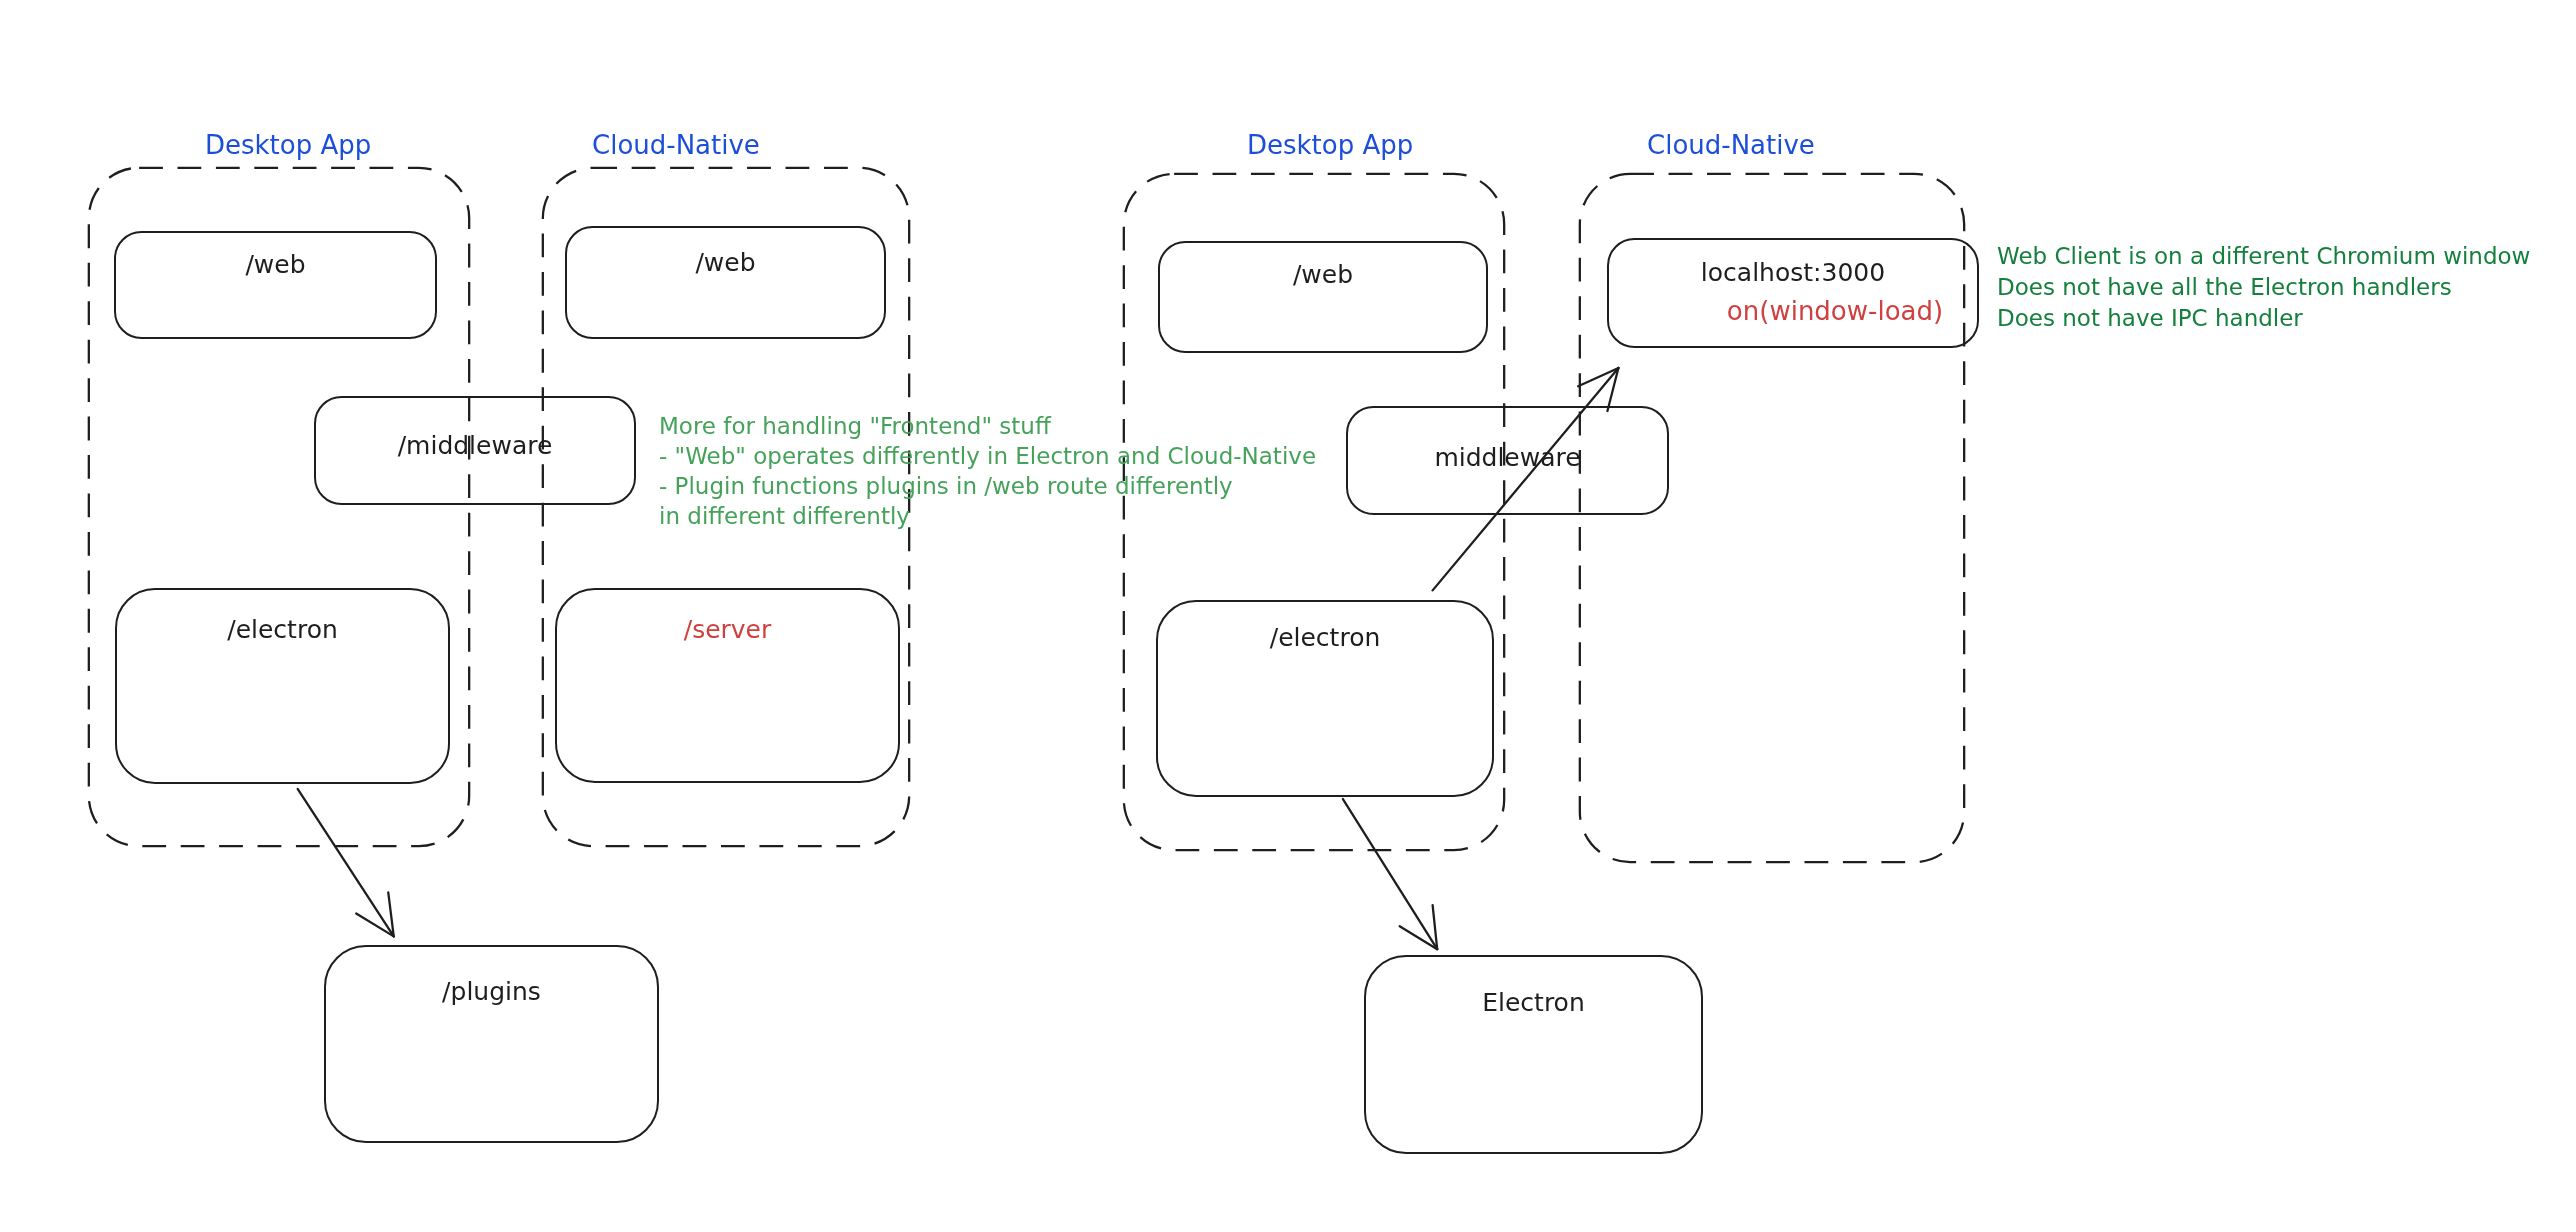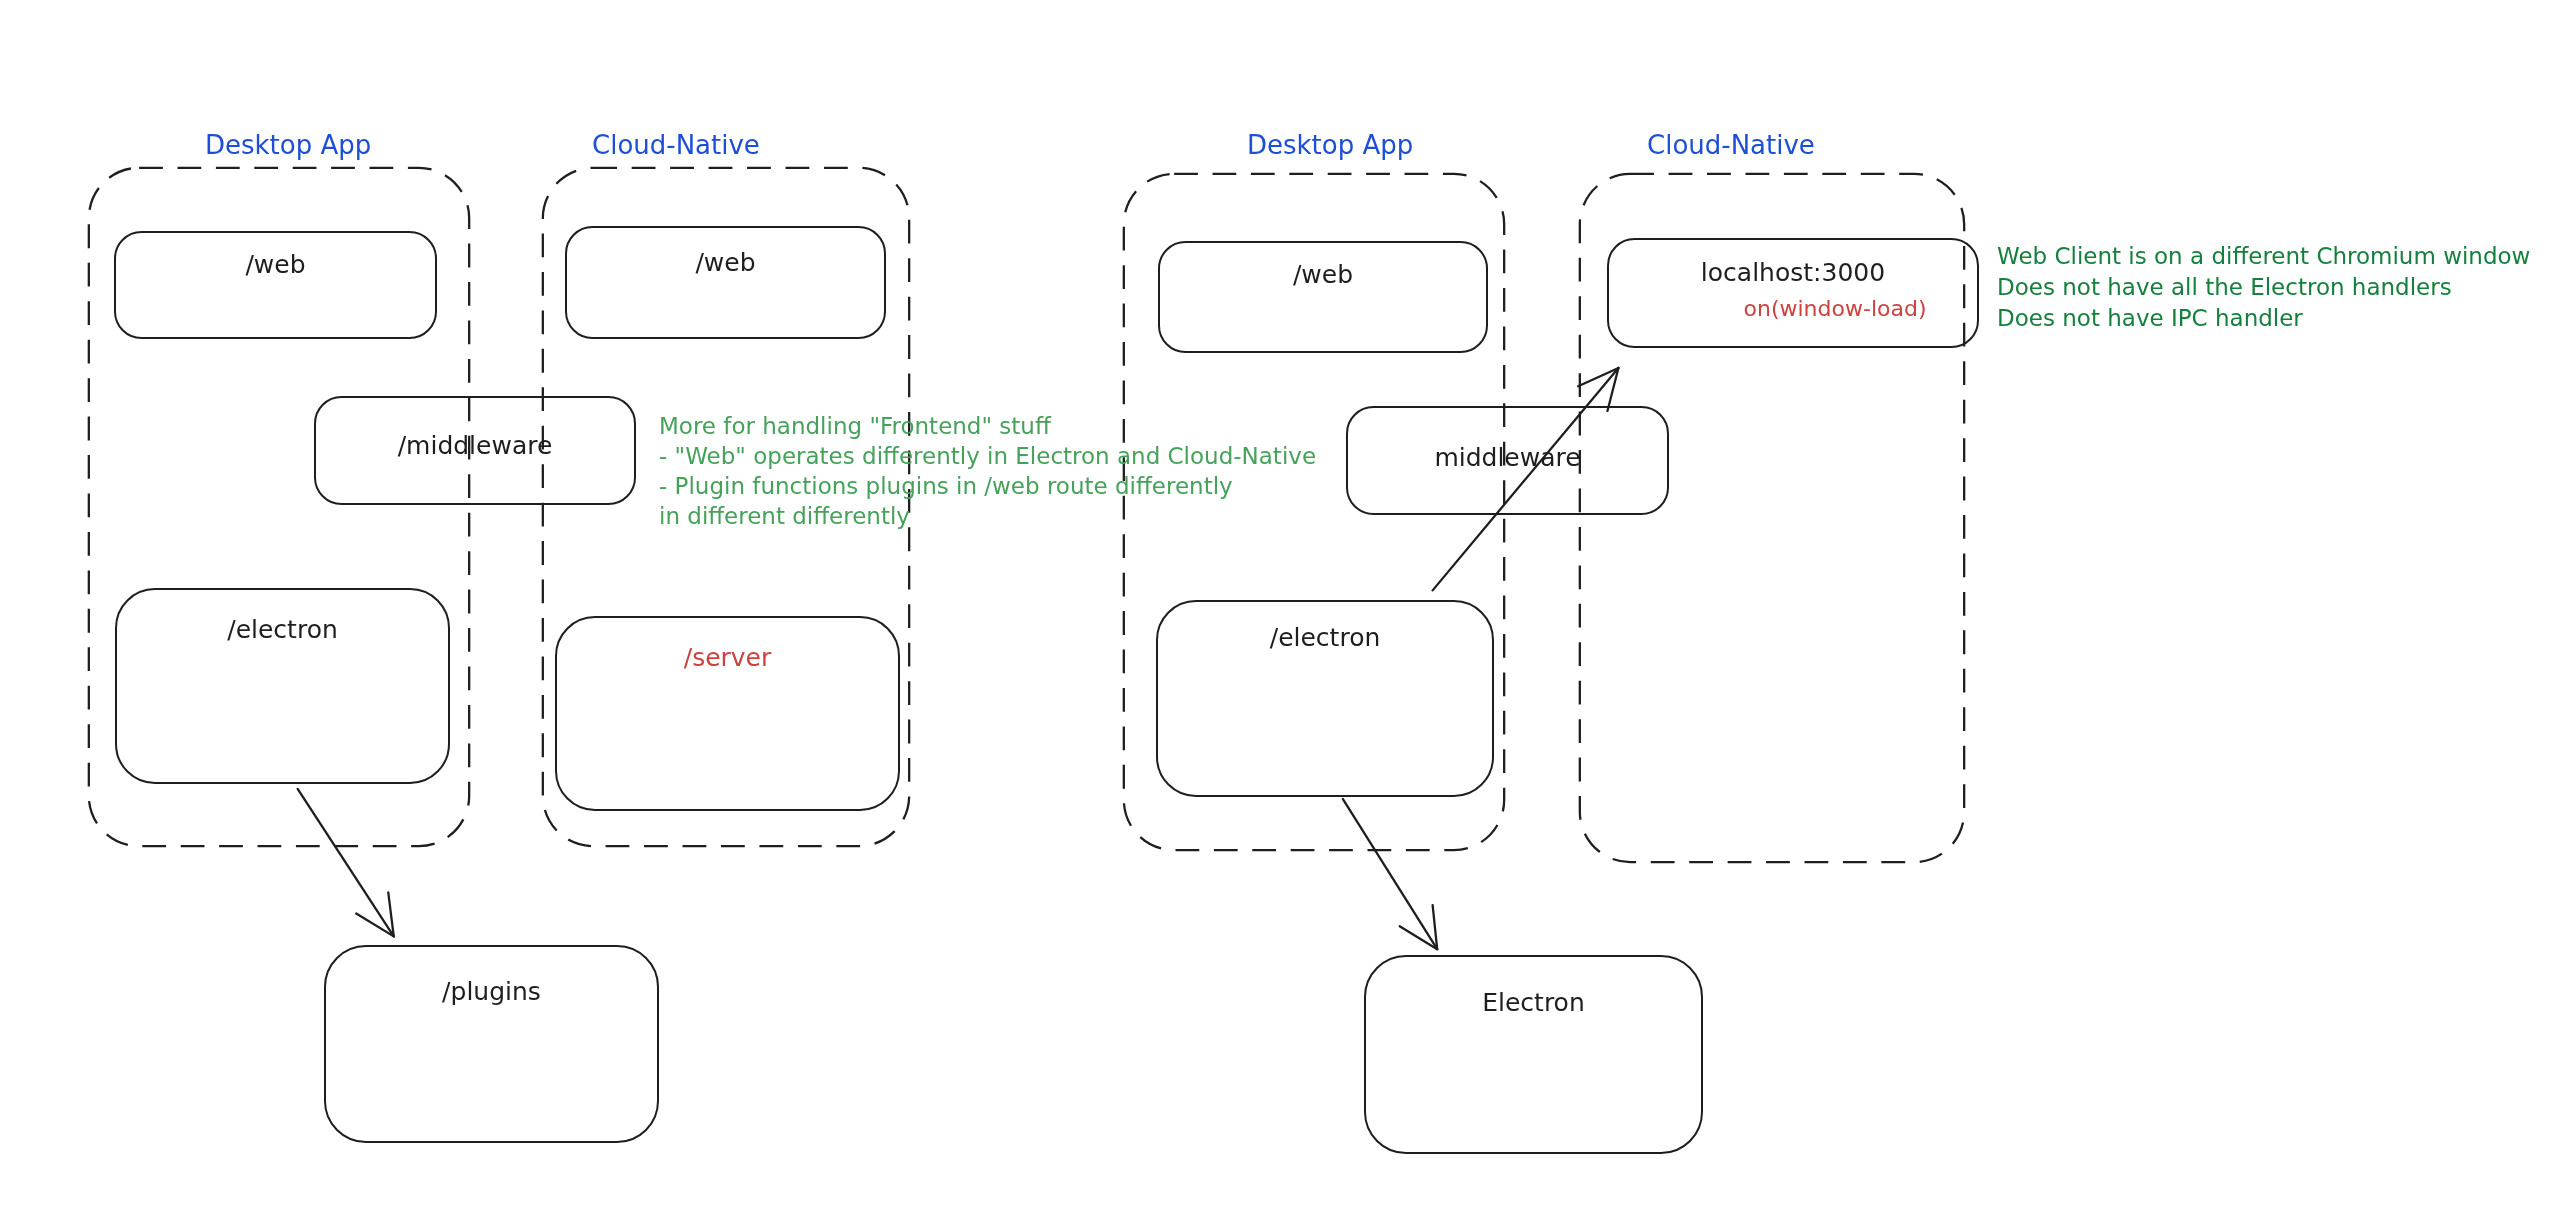--- a/index.html
+++ b/index.html
@@ -93,33 +93,33 @@
   </div>
   <div class="node" style="left:565px; top:226px; width:321px; height:113px; border-radius:27.5px; padding-top:20px;">
     <span class="node-label">/web</span>
   </div>
   <div class="node" style="left:314px; top:396px; width:322px; height:109px; border-radius:27.5px; padding-top:33px;">
     <span class="node-label">/middleware</span>
   </div>
   <div class="node" style="left:115px; top:588px; width:335px; height:196px; border-radius:40px; padding-top:25px;">
     <span class="node-label">/electron</span>
   </div>
-  <div class="node" style="left:555px; top:616px; width:345px; height:195px; border-radius:40px; padding-top:25px;">
+  <div class="node" style="left:555px; top:588px; width:345px; height:195px; border-radius:40px; padding-top:25px;">
     <span class="node-label red-text">/server</span>
   </div>
   <div class="node" style="left:324px; top:945px; width:335px; height:198px; border-radius:42px; padding-top:30px;">
     <span class="node-label">/plugins</span>
   </div>
 
   <div class="node" style="left:1158px; top:241px; width:330px; height:112px; border-radius:27.5px; padding-top:16.5px;">
     <span class="node-label">/web</span>
   </div>
   <div class="node" style="left:1607px; top:238px; width:372px; height:110px; border-radius:27.5px; padding-top:18.3px;">
     <span class="node-label">localhost:3000</span>
-    <span class="node-label red-text" style="margin-top:9.2px; transform:translateX(42px); font-size:22px;">on(window-load)</span>
+    <span class="node-label red-text" style="margin-top:9.2px; transform:translateX(42px); font-size:26px;">on(window-load)</span>
   </div>
   <div class="node" style="left:1346px; top:406px; width:323px; height:109px; border-radius:27.5px; padding-top:35px;">
     <span class="node-label">middleware</span>
   </div>
   <div class="node" style="left:1156px; top:600px; width:338px; height:197px; border-radius:40px; padding-top:21px;">
     <span class="node-label">/electron</span>
   </div>
   <div class="node" style="left:1364px; top:955px; width:339px; height:199px; border-radius:42px; padding-top:31px;">
     <span class="node-label">Electron</span>
   </div>

